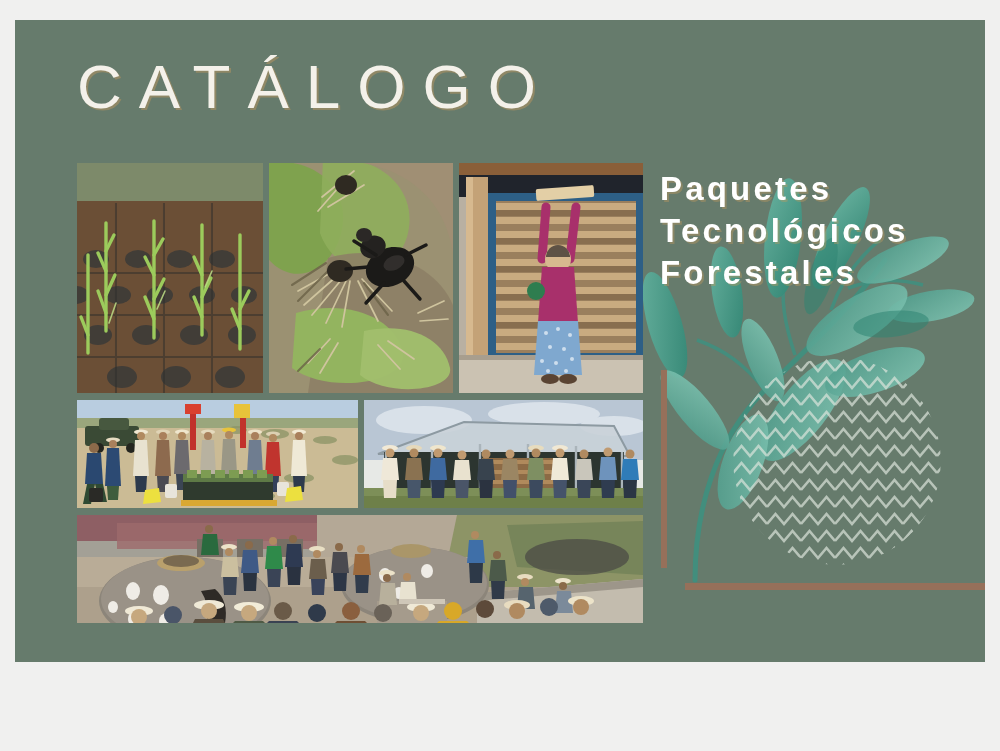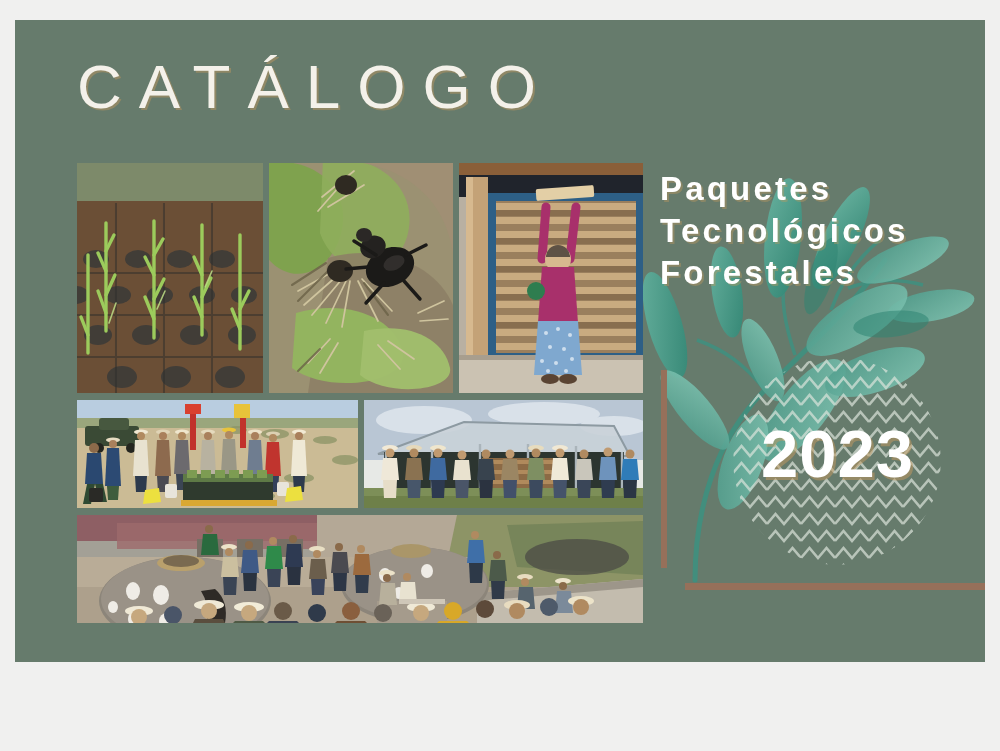--- a/index.html
+++ b/index.html
@@ -211,21 +211,20 @@
 
     <div id="subtitle-block">
       <div class="subtitle-line">Paquetes</div>
       <div class="subtitle-line">Tecnológicos</div>
       <div class="subtitle-line">Forestales</div>
     </div>
 
     <div id="rule-vertical"></div>
     <div id="rule-horizontal"></div>
 
-    <div id="year-label">2023</div>
 
     <div id="photo-collage">
 
       <div class="photo-row">
 
         <div class="photo" style="width:188px;height:230px;">
           <svg viewBox="0 0 188 230" preserveAspectRatio="xMidYMid slice">
             <rect width="188" height="230" fill="#8a6a4a"></rect>
             <rect y="0" width="188" height="40" fill="#7d8a6a"></rect>
             <g fill="#6b4f36">

